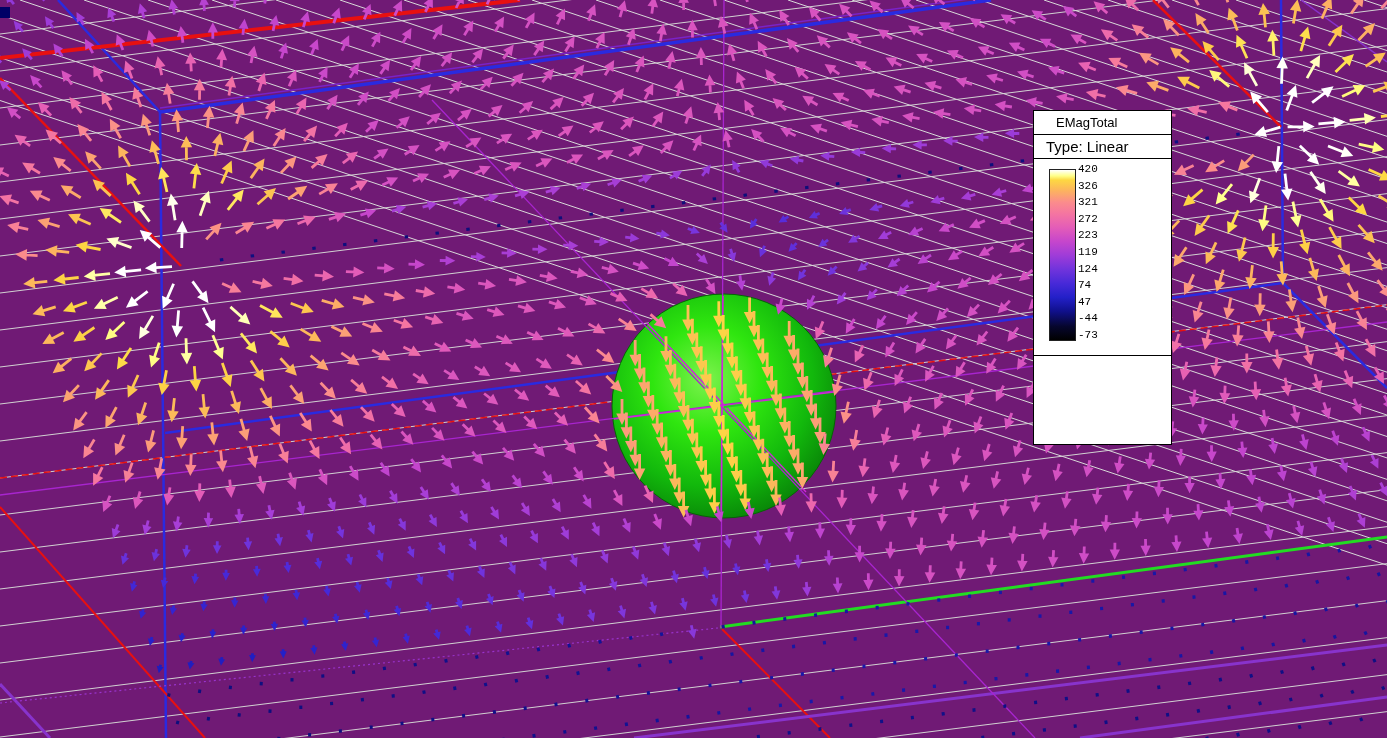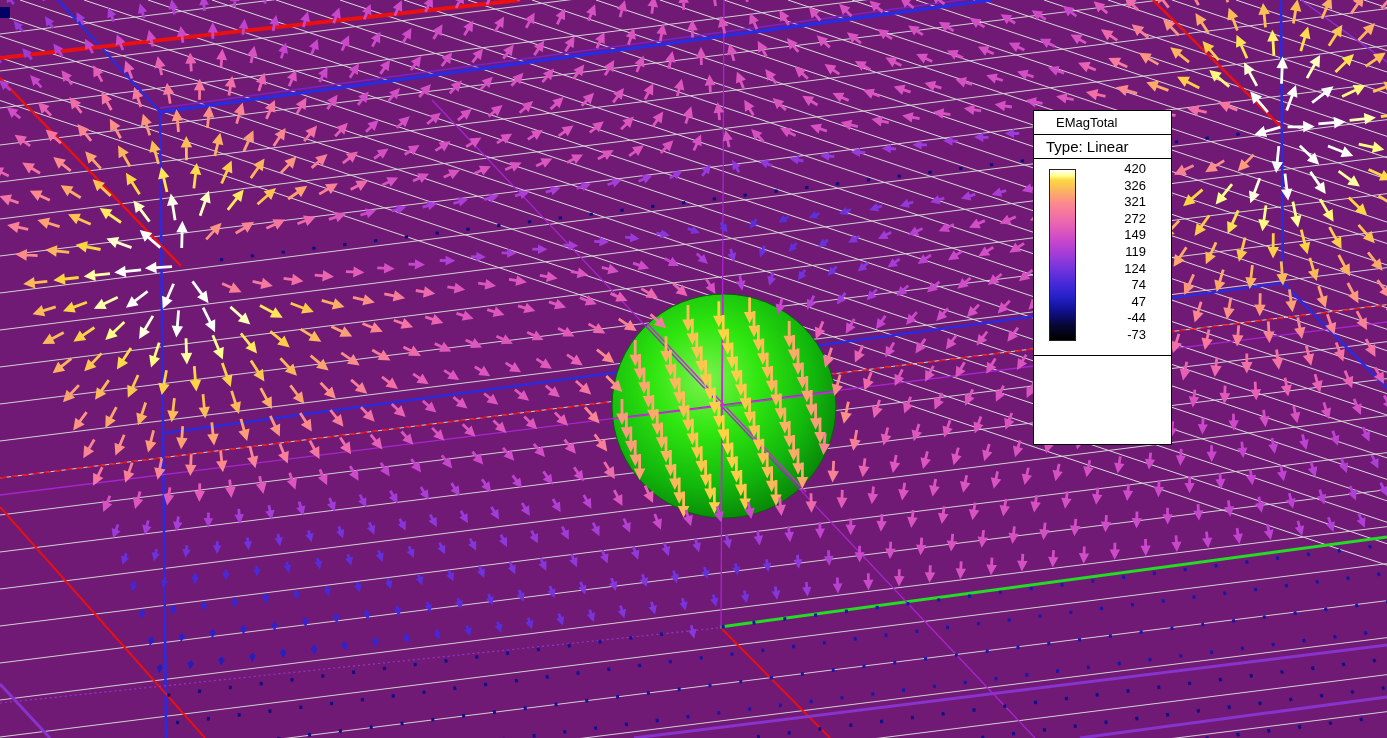--- a/index.html
+++ b/index.html
@@ -9,21 +9,21 @@
   
   #legend{position:absolute;left:1033px;top:110px;width:139px;height:335px;
           background:#ffffff;border:1px solid #000;box-sizing:border-box;
           font-family:"Liberation Sans", sans-serif;color:#000;}
   .lg-row{box-sizing:border-box;border-bottom:1px solid #000;}
   #lg-title{height:24px;line-height:24px;padding-left:22px;font-size:13px;}
   #lg-type{height:24px;line-height:24px;padding-left:12px;font-size:15px;}
   #lg-scale{position:relative;height:197px;}
   #lg-bar{position:absolute;left:15px;top:10px;width:25px;height:170px;border:1px solid #222;}
   #lg-ticks{position:absolute;left:44px;top:2px;width:68px;}
-  .lg-tick{height:16.6px;line-height:16.6px;text-align:right;font-size:13px;width:68px;}
+  .lg-tick{height:16.6px;line-height:16.6px;font-size:11px;width:68px;font-family:Liberation Mono, monospace;}
   #lg-stats{padding:5px 0 0 12px;}
   .lg-stat{font-size:12.5px;line-height:15.9px;white-space:pre;}
 </style>
 </head>
 <body>
 
 <div id="stage">
   <svg id="scene-svg" width="1387" height="738" viewBox="0 0 1387 738">
       <g>
         <line x1="0" y1="-40" x2="1387" y2="-213.375" stroke="#d2d2d2" stroke-width="1"></line>
@@ -1353,21 +1353,21 @@
   <div id="legend">
     <div id="lg-title" class="lg-row">EMagTotal</div>
     <div id="lg-type" class="lg-row">Type: Linear</div>
     <div id="lg-scale" class="lg-row">
       <div id="lg-bar" style="background: linear-gradient(to top, rgb(0, 0, 0) 0%, rgb(6, 6, 46) 8%, rgb(16, 16, 140) 17%, rgb(35, 32, 200) 25%, rgb(70, 41, 216) 33%, rgb(115, 52, 220) 42%, rgb(160, 60, 216) 50%, rgb(198, 70, 204) 58%, rgb(227, 92, 184) 66%, rgb(244, 116, 162) 74%, rgb(251, 140, 140) 81%, rgb(252, 180, 94) 88%, rgb(253, 215, 66) 94%, rgb(255, 255, 136) 96.5%, rgb(255, 255, 255) 100%);"></div>
       <div id="lg-ticks">
           <div class="lg-tick">420</div>
           <div class="lg-tick">326</div>
           <div class="lg-tick">321</div>
           <div class="lg-tick">272</div>
-          <div class="lg-tick">149</div>
+          <div class="lg-tick">223</div>
           <div class="lg-tick">119</div>
           <div class="lg-tick">124</div>
           <div class="lg-tick">74</div>
           <div class="lg-tick">47</div>
           <div class="lg-tick">-44</div>
           <div class="lg-tick">-73</div>
         </div>
     </div>
   </div>
 </div>

